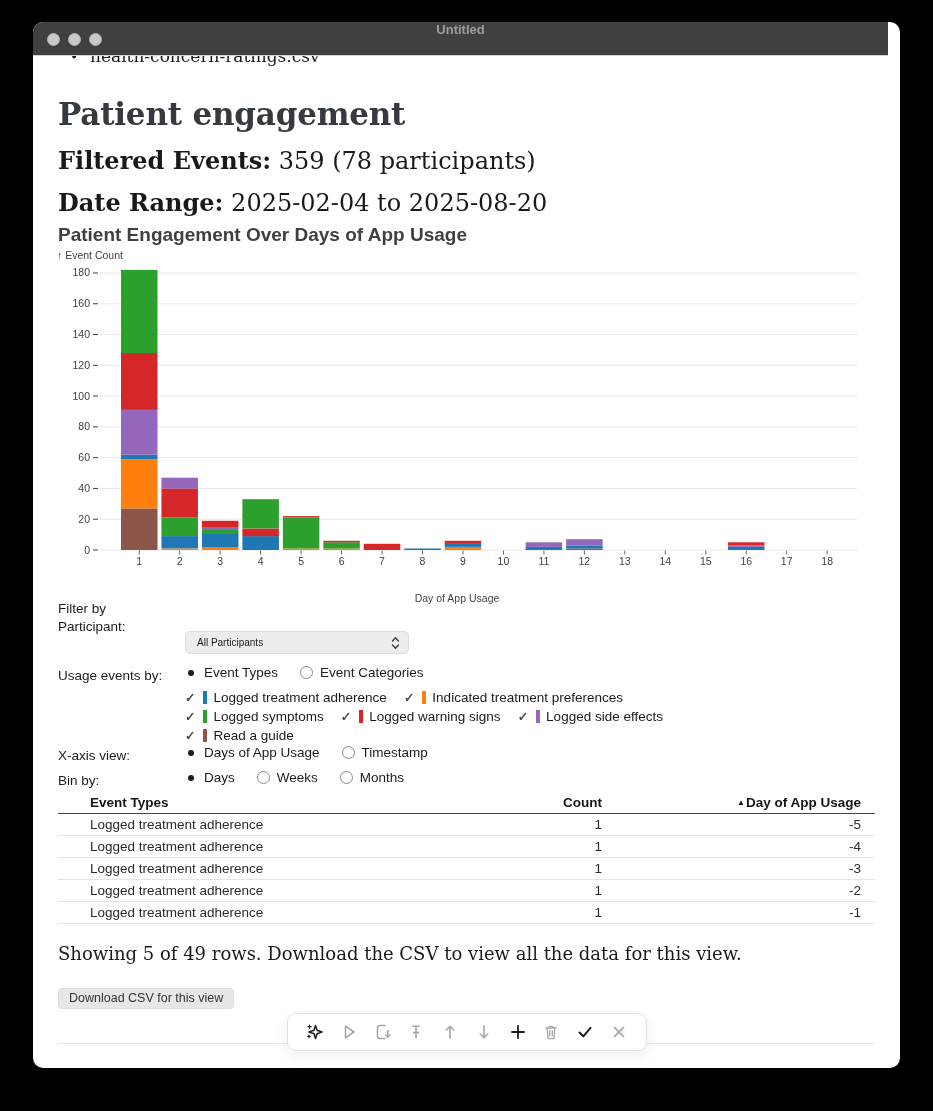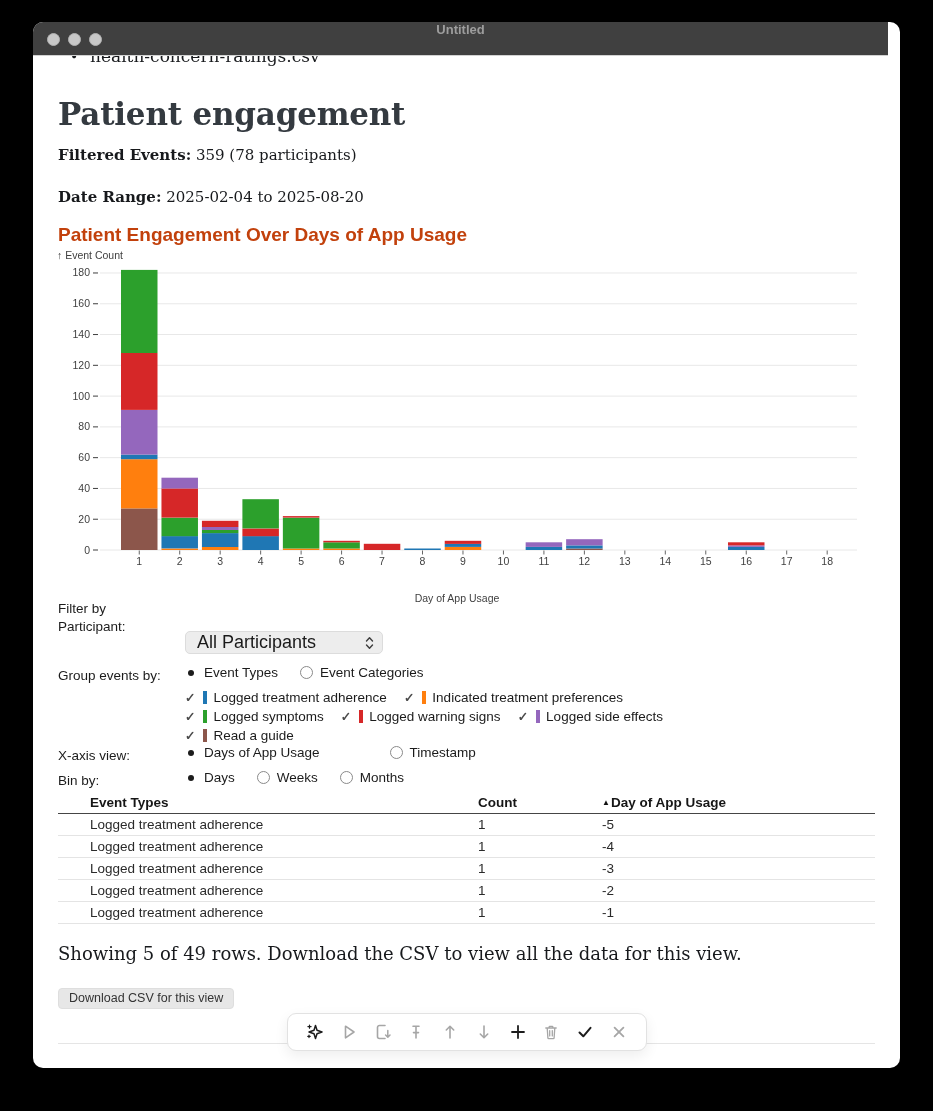--- a/index.html
+++ b/index.html
@@ -11,43 +11,43 @@
             border-bottom:1px solid #d2d2d2;z-index:20;}
   .lights{position:absolute;left:14px;top:0;height:34px;display:flex;align-items:center;gap:8px;}
   .light{width:13px;height:13px;border-radius:50%;background:#c8c8c8;border:1px solid #b1b1b1;}
   .wtitle{position:absolute;left:0;right:0;top:0;height:34px;line-height:34px;text-align:center;
           font:700 13px "Liberation Sans",sans-serif;color:#9d9d9d;}
   .serif{font-family:"DejaVu Serif","Liberation Serif",serif;color:#17191c;}
   .clipped-li{position:absolute;left:37px;top:24px;font:17px "DejaVu Serif",serif;color:#17191c;z-index:1;}
   .clipped-li .bullet{display:inline-block;width:20px;font-size:14px;}
   .h1{position:absolute;left:25px;top:62px;font:700 31px "DejaVu Serif","Liberation Serif",serif;
       color:#343a40;letter-spacing:-.2px;margin-top:12px;}
-  .statline{position:absolute;left:25px;font-size:15px;}
-  .chart-title{position:absolute;left:25px;top:202px;font:700 19px "Liberation Sans",sans-serif;color:#c2410c;}
+  .statline{position:absolute;left:25px;font-size:24px;}
+  .chart-title{position:absolute;left:25px;top:202px;font:700 19px "Liberation Sans",sans-serif;color:#404040;}
   .ylab{position:absolute;left:24px;top:227px;font-size:10.5px;color:#3f3f3f;}
   .xlab{position:absolute;left:24px;top:570px;width:800px;text-align:center;font-size:10.5px;color:#3f3f3f;}
   #chart-svg{position:absolute;left:24px;top:240px;}
   .ctl-label{position:absolute;left:25px;width:122px;font-size:13.5px;color:#1b1b1b;line-height:18px;}
   .ctl-row{position:absolute;left:152px;display:flex;align-items:center;}
-  .select{position:absolute;left:152px;top:609px;width:198px;height:23px;background:#ededed;
+  .select{position:absolute;left:152px;top:609px;width:224px;height:23px;background:#ededed;
           border:1px solid #dcdcdc;border-radius:5px;display:flex;align-items:center;
-          padding:0 8px 0 11px;font-size:18px;color:#1a1a1a;cursor:default;}
+          padding:0 8px 0 11px;font-size:10px;color:#1a1a1a;cursor:default;}
   .select .val{flex:1;}
   .radio-item{display:flex;align-items:center;margin-right:22px;font-size:13.5px;color:#1b1b1b;}
   .radio-on{width:6px;height:6px;border-radius:50%;background:#1c1c1c;margin:0 10px 0 3px;}
   .radio-off{width:13px;height:13px;border-radius:50%;border:1.4px solid #8a8a8a;background:#fff;margin:0 7px 0 0;}
   .cb-line{display:flex;align-items:center;height:19px;}
   .cb-item{display:flex;align-items:center;margin-right:17px;font-size:13.5px;color:#1b1b1b;}
   .cb-check{font-size:12.5px;color:#4a4a4a;font-weight:700;}
   .cb-swatch{display:inline-block;width:4px;height:13px;margin:0 6px 0 8px;}
   .dtable{position:absolute;left:25px;top:771px;width:817px;border-collapse:collapse;
           font-size:13.5px;color:#222;}
   .dtable th{font-weight:700;text-align:left;height:20px;border-bottom:1px solid #454545;
              padding:0;color:#161616;}
-  .dtable th.num,.dtable td.num{text-align:left;margin-top:8px;}
+  .dtable th.num,.dtable td.num{text-align:right;margin-top:8px;}
   .dtable td{height:22px;border-bottom:1px solid #e4e4e4;padding:0;color:#2a2a2a;}
   .dtable .c1{padding-left:32px;width:420px;}
   .dtable .c2{width:124px;}
   .dtable .c3{padding-right:14px;width:273px;}
   .sort-tri{font-size:8px;vertical-align:2px;margin-right:1px;color:#111;}
   .showing{position:absolute;left:25px;top:921px;font-size:18px;}
   .dl-btn{position:absolute;left:25px;top:966px;background:#e7e7e7;border:1px solid #dedede;
           border-radius:4px;padding:2px 10px 3px;font:12.5px "Liberation Sans",sans-serif;color:#333;cursor:default;}
   .divider{position:absolute;left:25px;top:1021px;width:817px;height:1px;background:#e5e5e5;z-index:2;}
   .toolbar{position:absolute;left:254px;top:991px;width:360px;height:38px;background:#fff;
@@ -191,21 +191,21 @@
     <div>Filter by</div>
     <div>Participant:</div>
   </div>
   <div class="select">
     <span class="val">All Participants</span>
     <svg width="9" height="14" viewBox="0 0 9 14">
       <path d="M1.5 5 L4.5 1.8 L7.5 5 M1.5 9 L4.5 12.2 L7.5 9" fill="none" stroke="#3c3c3c" stroke-width="1.4" stroke-linecap="round" stroke-linejoin="round"></path>
     </svg>
   </div>
 
-  <div class="ctl-label" style="top:645px;">Group events by:</div>
+  <div class="ctl-label" style="top:645px;">Usage events by:</div>
   <div class="ctl-row" style="top:641px;height:19px;" id="group-radios">
       <div class="radio-item">
         <span class="radio-on"></span>
         <span>Event Types</span>
       </div>
       <div class="radio-item">
         <span class="radio-off"></span>
         <span>Event Categories</span>
       </div>
     </div>
@@ -243,21 +243,21 @@
       <div class="cb-line">
         <div class="cb-item">
           <span class="cb-check">✓</span>
           <span class="cb-swatch" style="background:#8c564b"></span>
           <span>Read a guide</span>
         </div>
       </div>
     </div>
 
   <div class="ctl-label" style="top:725px;">X-axis view:</div>
-  <div class="ctl-row" style="top:721px;height:19px;gap:48px;" id="xaxis-radios">
+  <div class="ctl-row" style="top:721px;height:19px;" id="xaxis-radios">
       <div class="radio-item">
         <span class="radio-on"></span>
         <span>Days of App Usage</span>
       </div>
       <div class="radio-item">
         <span class="radio-off"></span>
         <span>Timestamp</span>
       </div>
     </div>
 

